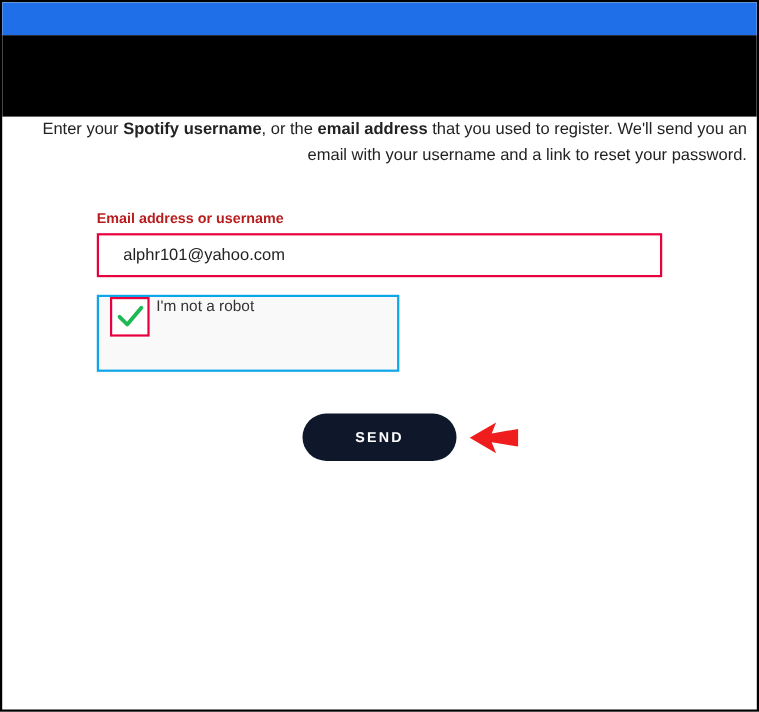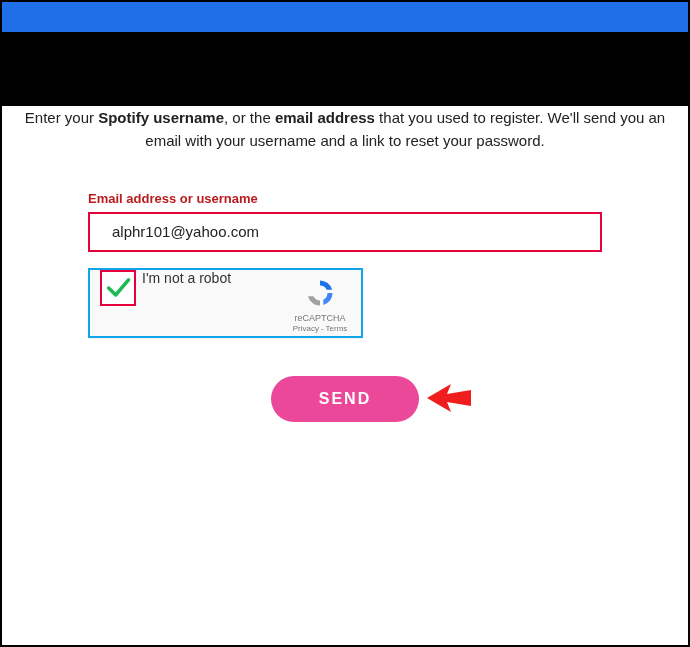--- a/index.html
+++ b/index.html
@@ -17,21 +17,21 @@
     .title {
       text-align: center;
       font-size: 46px;
       font-weight: 900;
       letter-spacing: -1px;
       color: #000;
       margin-top: 78px;
       margin-bottom: 24px;
     }
     .instruction {
-      text-align: center;
+      text-align: right;
       font-size: 15px;
       color: #222;
       line-height: 1.55;
       padding: 0 4px;
       margin-bottom: 38px;
     }
     .instruction b { font-weight: 700; }
     .form { width: 514px; margin: 0 auto; }
     .label {
       font-size: 13px;
@@ -98,25 +98,25 @@
       color: #777;
       margin-top: 1px;
     }
     .recaptcha .pt .dash { margin: 0 2px; }
     .btn-row {
       text-align: center;
       margin-top: 38px;
       position: relative;
     }
     .send-btn {
-      background: #ec4899;
+      background: #0f172a;
       color: #fff;
       border: none;
       font-weight: 700;
-      font-size: 16px;
+      font-size: 13px;
       letter-spacing: 2px;
       padding: 14px 48px;
       border-radius: 500px;
       cursor: pointer;
     }
     .arrow {
       position: absolute;
       left: calc(50% + 80px);
       top: 2px;
     }
@@ -147,31 +147,20 @@
       <input class="input" type="text" value="alphr101@yahoo.com" style="">
     </div>
 
     <div class="recaptcha">
       <div class="check-box">
         <svg width="28" height="28" viewBox="0 0 24 24">
           <path d="M4 12 L10 18 L21 5" stroke="#1db954" stroke-width="3" fill="none" stroke-linecap="round" stroke-linejoin="round"></path>
         </svg>
       </div>
       <span class="robot-text">I'm not a robot</span>
-      <div class="logo-block">
-        <svg width="30" height="30" viewBox="0 0 36 36">
-          <path d="M18 3 A15 15 0 0 1 32.5 14 L26 14 A9 9 0 0 0 18 9 Z" fill="#1a73e8"></path>
-          <path d="M33 18 A15 15 0 0 1 22 32.5 L22 26 A9 9 0 0 0 27 18 Z" fill="#4285f4"></path>
-          <path d="M18 33 A15 15 0 0 1 3.5 22 L10 22 A9 9 0 0 0 18 27 Z" fill="#a0a0a0"></path>
-        </svg>
-        <div class="brand">reCAPTCHA</div>
-        <div class="pt">
-          <span>Privacy</span><span class="dash">-</span><span>Terms</span>
-        </div>
-      </div>
     </div>
 
     <div class="btn-row">
       <button class="send-btn">SEND</button>
       <svg class="arrow" width="48" height="40" viewBox="0 0 48 40">
         <path d="M2 20 L26 6 L22 16 L46 12 L46 28 L22 24 L26 34 Z" fill="#ef1d1d"></path>
       </svg>
     </div>
 
   </div>

